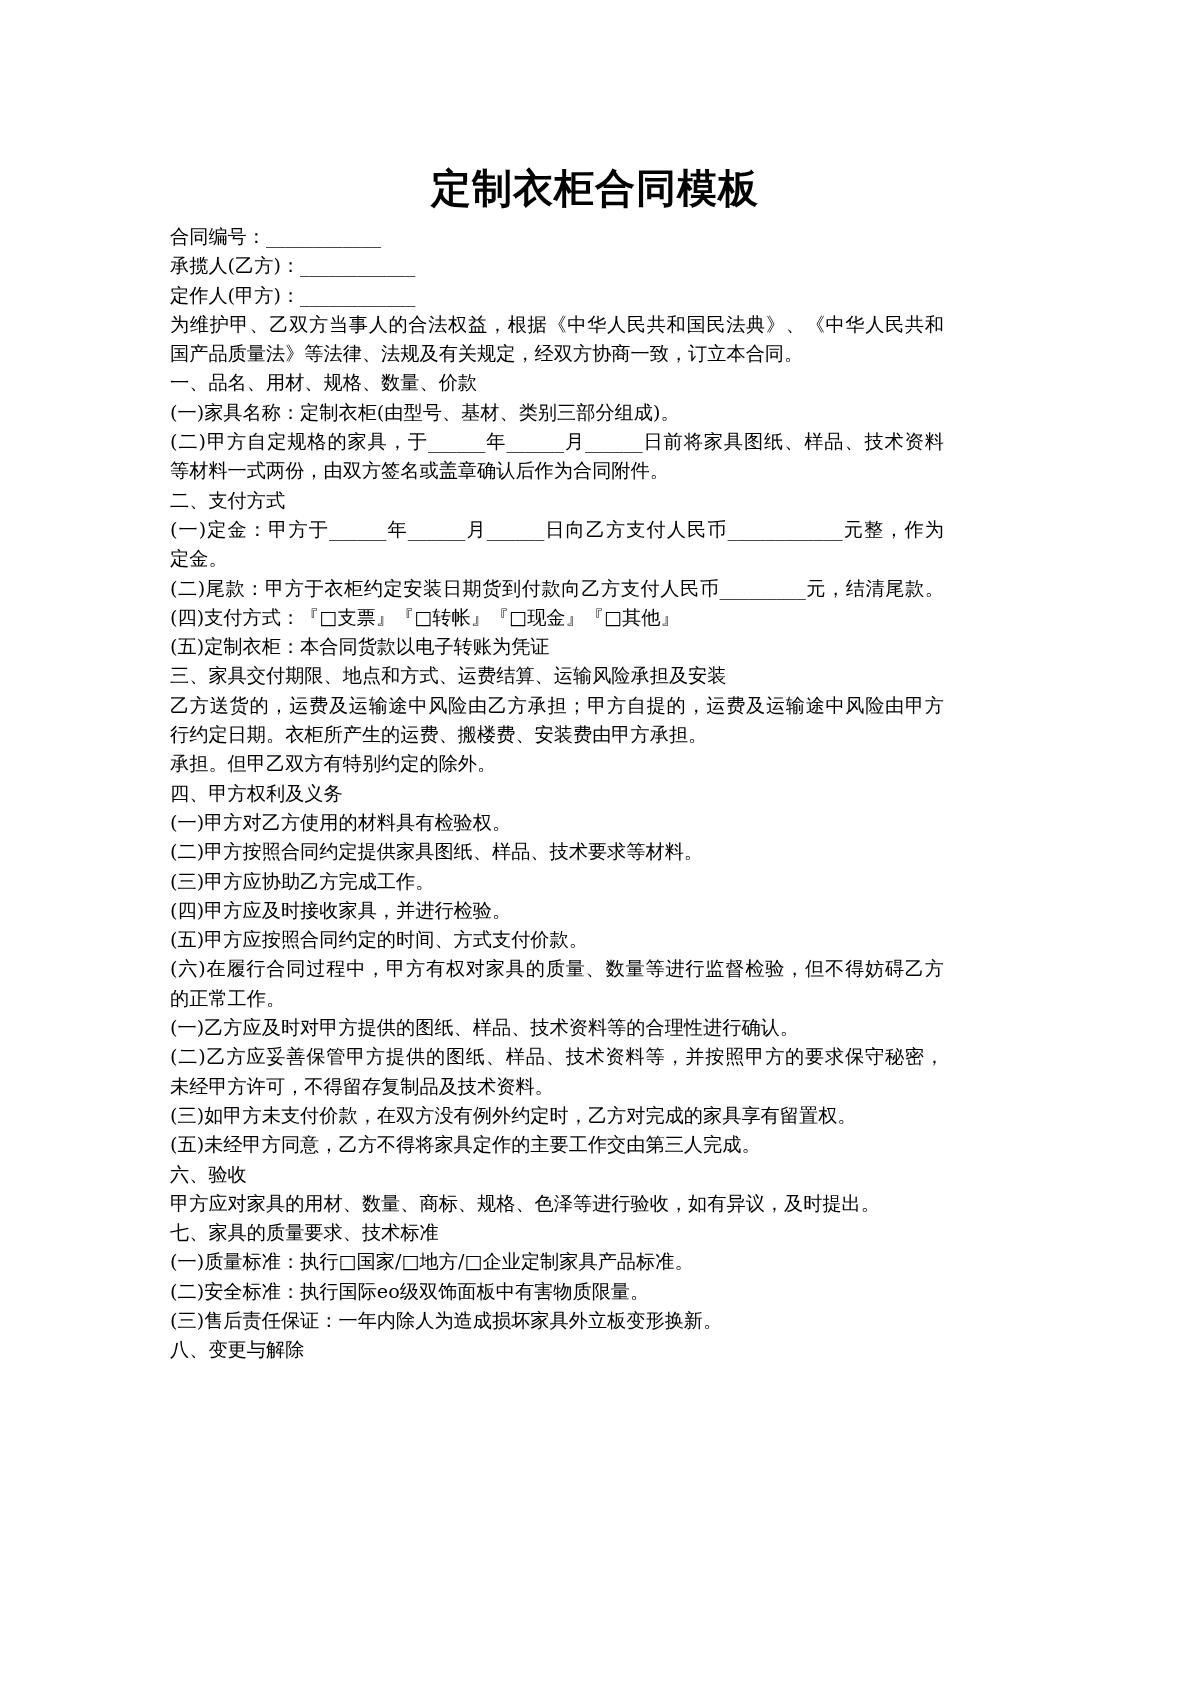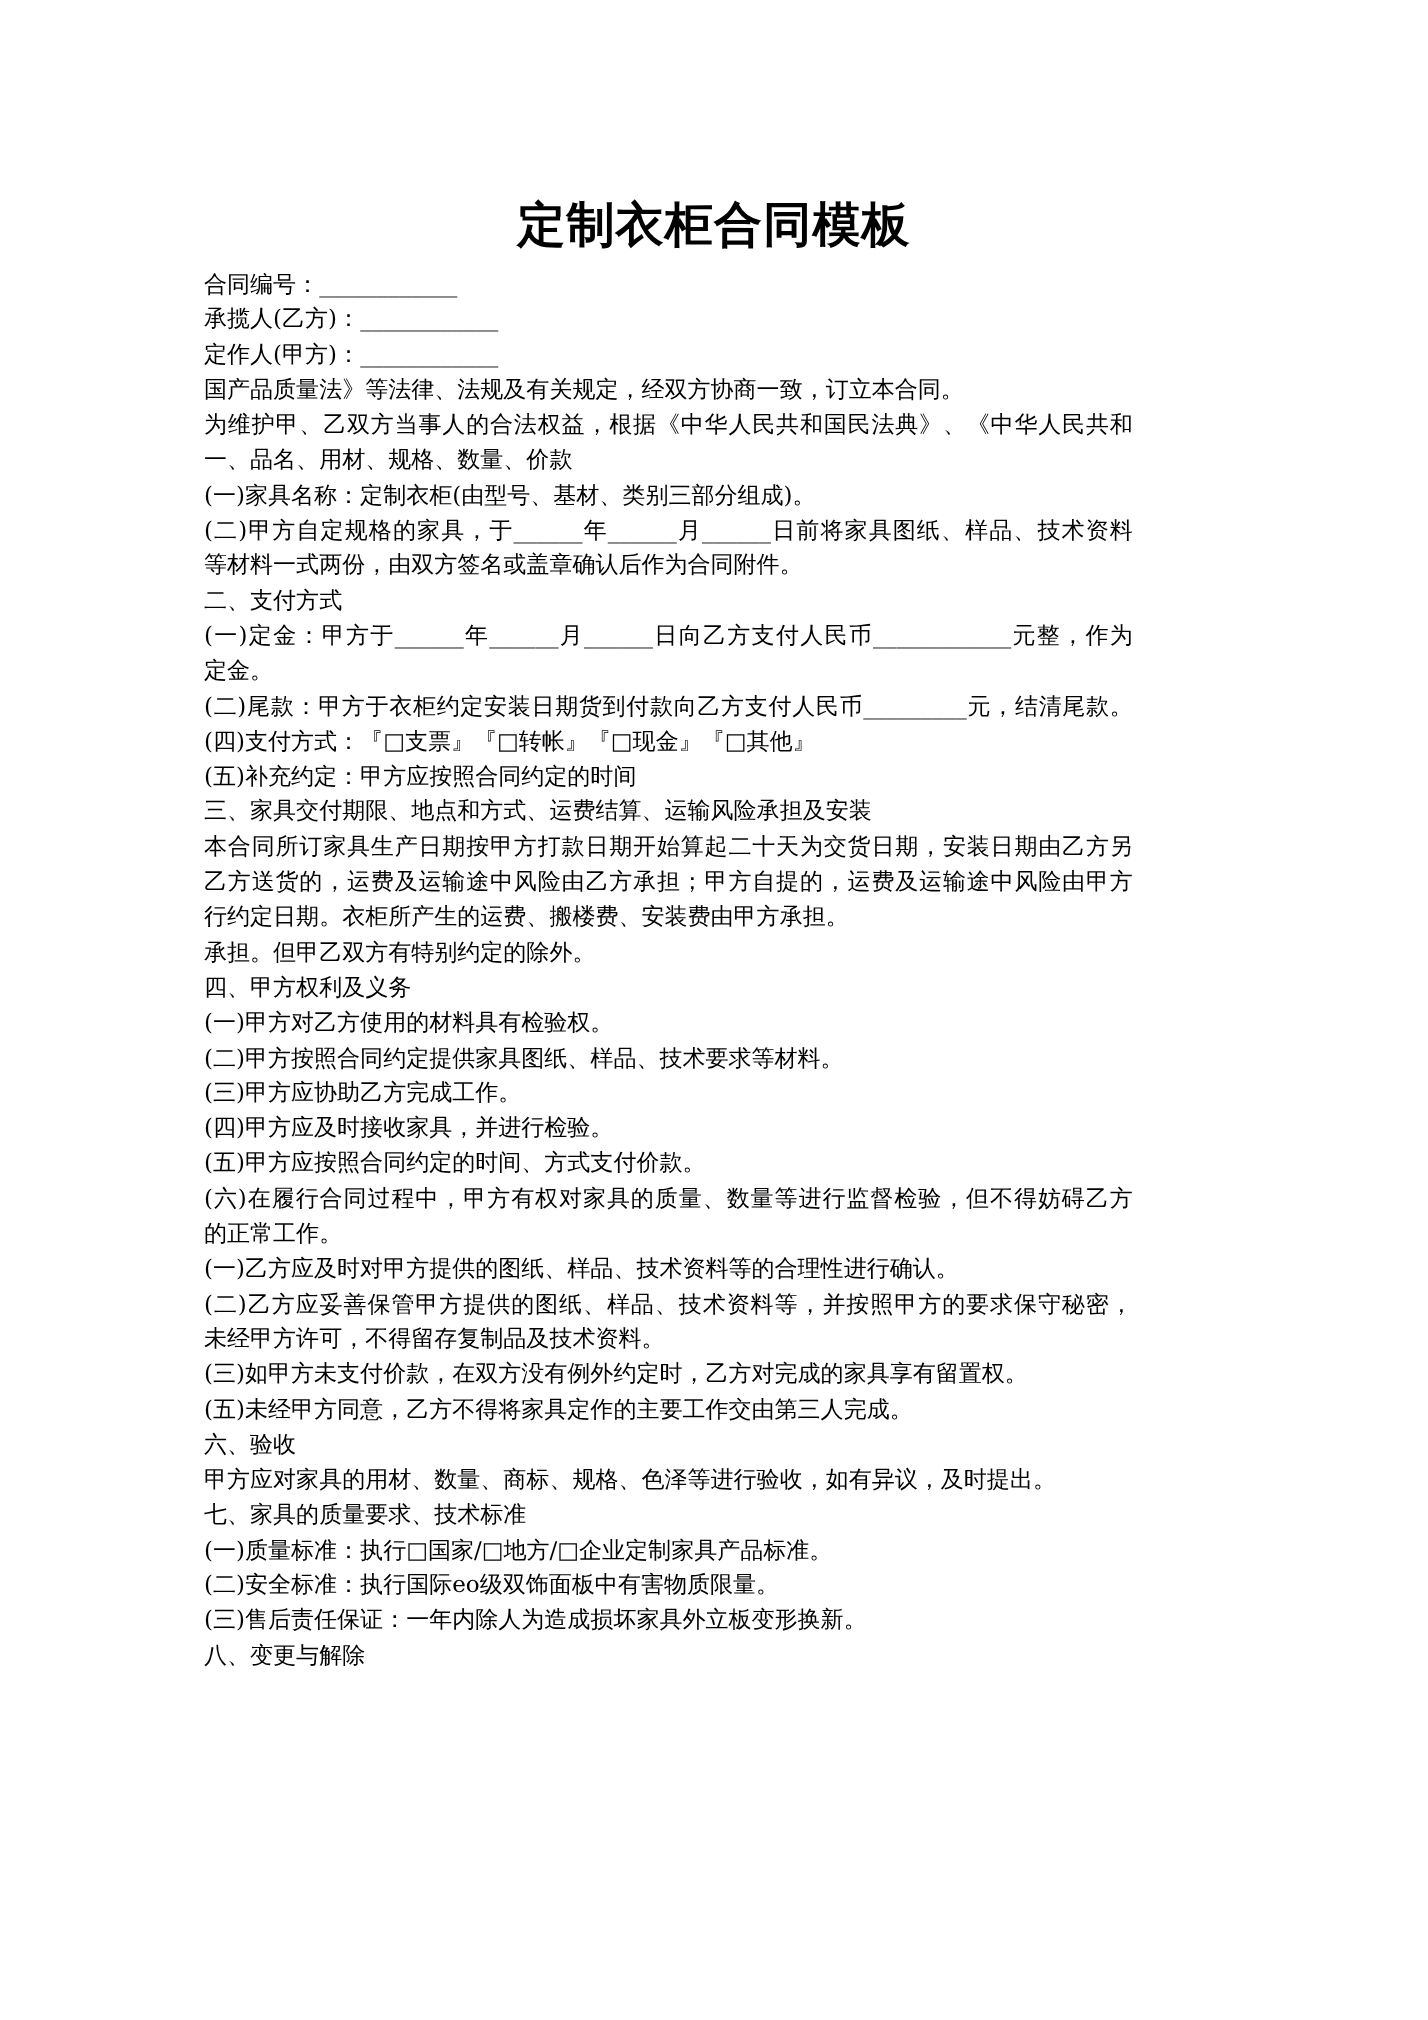--- a/index.html
+++ b/index.html
@@ -29,34 +29,33 @@
       <span>合同编号：</span><span>____________</span>
     </span>
     <span class="line">
       <span>承揽人(乙方)：</span><span>____________</span>
     </span>
     <span class="line">
       <span>定作人(甲方)：</span><span>____________</span>
     </span>
 
     <div id="lines">
+        <span class="line full">为维护甲、乙双方当事人的合法权益，根据《中华人民共和国民法典》、《中华人民共和</span>
         <span class="line">国产品质量法》等法律、法规及有关规定，经双方协商一致，订立本合同。</span>
-        <span class="line full">为维护甲、乙双方当事人的合法权益，根据《中华人民共和国民法典》、《中华人民共和</span>
         <span class="line">一、品名、用材、规格、数量、价款</span>
         <span class="line">(一)家具名称：定制衣柜(由型号、基材、类别三部分组成)。</span>
         <span class="line full">(二)甲方自定规格的家具，于______年______月______日前将家具图纸、样品、技术资料</span>
         <span class="line">等材料一式两份，由双方签名或盖章确认后作为合同附件。</span>
         <span class="line">二、支付方式</span>
         <span class="line full">(一)定金：甲方于______年______月______日向乙方支付人民币____________元整，作为</span>
         <span class="line">定金。</span>
         <span class="line full">(二)尾款：甲方于衣柜约定安装日期货到付款向乙方支付人民币_________元，结清尾款。</span>
         <span class="line">(四)支付方式：『□支票』『□转帐』『□现金』『□其他』</span>
-        <span class="line">(五)补充约定：甲方应按照合同约定的时间</span>
+        <span class="line">(五)定制衣柜：本合同货款以电子转账为凭证</span>
         <span class="line">三、家具交付期限、地点和方式、运费结算、运输风险承担及安装</span>
-        <span class="line full">本合同所订家具生产日期按甲方打款日期开始算起二十天为交货日期，安装日期由乙方另</span>
         <span class="line full">乙方送货的，运费及运输途中风险由乙方承担；甲方自提的，运费及运输途中风险由甲方</span>
         <span class="line">行约定日期。衣柜所产生的运费、搬楼费、安装费由甲方承担。</span>
         <span class="line">承担。但甲乙双方有特别约定的除外。</span>
         <span class="line">四、甲方权利及义务</span>
         <span class="line">(一)甲方对乙方使用的材料具有检验权。</span>
         <span class="line">(二)甲方按照合同约定提供家具图纸、样品、技术要求等材料。</span>
         <span class="line">(三)甲方应协助乙方完成工作。</span>
         <span class="line">(四)甲方应及时接收家具，并进行检验。</span>
         <span class="line">(五)甲方应按照合同约定的时间、方式支付价款。</span>
         <span class="line full">(六)在履行合同过程中，甲方有权对家具的质量、数量等进行监督检验，但不得妨碍乙方</span>

